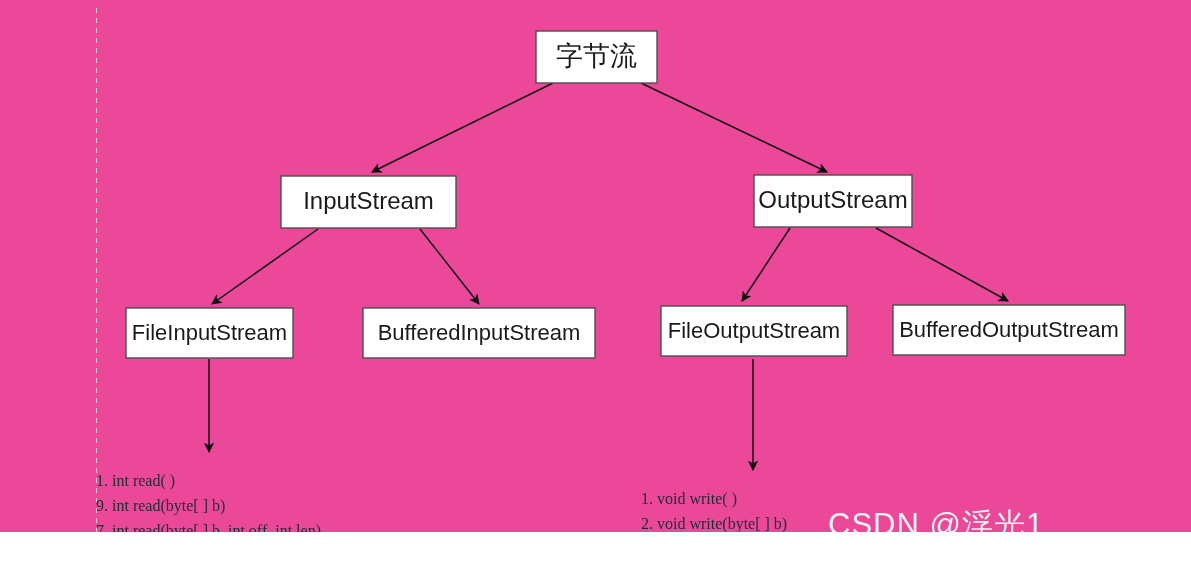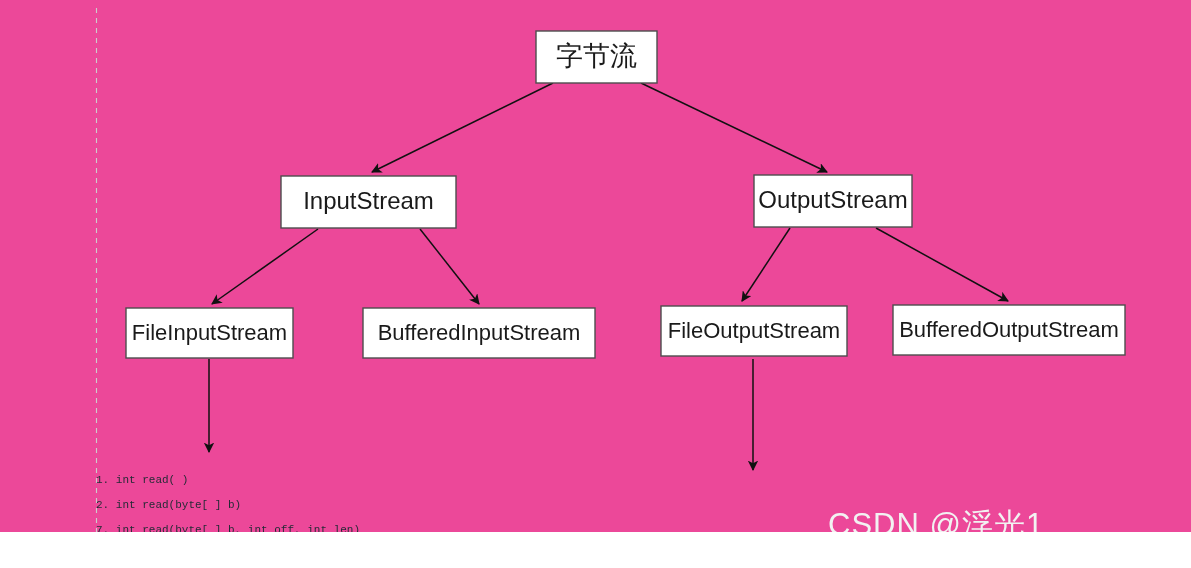--- a/index.html
+++ b/index.html
@@ -50,22 +50,22 @@
     fill: none;
   }
   .divider-line {
     stroke: #cccccc;
     stroke-width: 1.1;
     stroke-dasharray: 5 5;
     fill: none;
   }
   .method-list {
     position: absolute;
-    font-family: Liberation Mono, monospace;
-    font-size: 11px;
+    font-family: Liberation Serif, serif;
+    font-size: 16px;
     color: #1f2a33;
     line-height: 25px;
     white-space: nowrap;
   }
   #methods-read {
     left: 96px;
     top: 468px;
   }
   #methods-write {
     left: 641px;
@@ -144,20 +144,25 @@
     </g>
 
     <g>
       <rect class="node-box" x="893" y="305" width="232" height="50"></rect>
       <text class="node-label lvl2" x="1009" y="331">BufferedOutputStream</text>
     </g>
   </svg>
 
   <div class="method-list" id="methods-read">
     <span class="method-item">1. int  read( )</span>
-    <span class="method-item">2. int  read(byte[ ] b)</span>
+    <span class="method-item">9. int  read(byte[ ] b)</span>
     <span class="method-item">7. int read(byte[ ] b, int off, int len)</span>
   </div>
 
+  <div class="method-list" id="methods-write">
+    <span class="method-item">1. void write( )</span>
+    <span class="method-item">2. void write(byte[ ] b)</span>
+    <span class="method-item">3. void write(byte[ ] b,int off,int len)</span>
+  </div>
 
   <div id="watermark">CSDN @浮光1</div>
 
 </div>
 
 </body></html>

